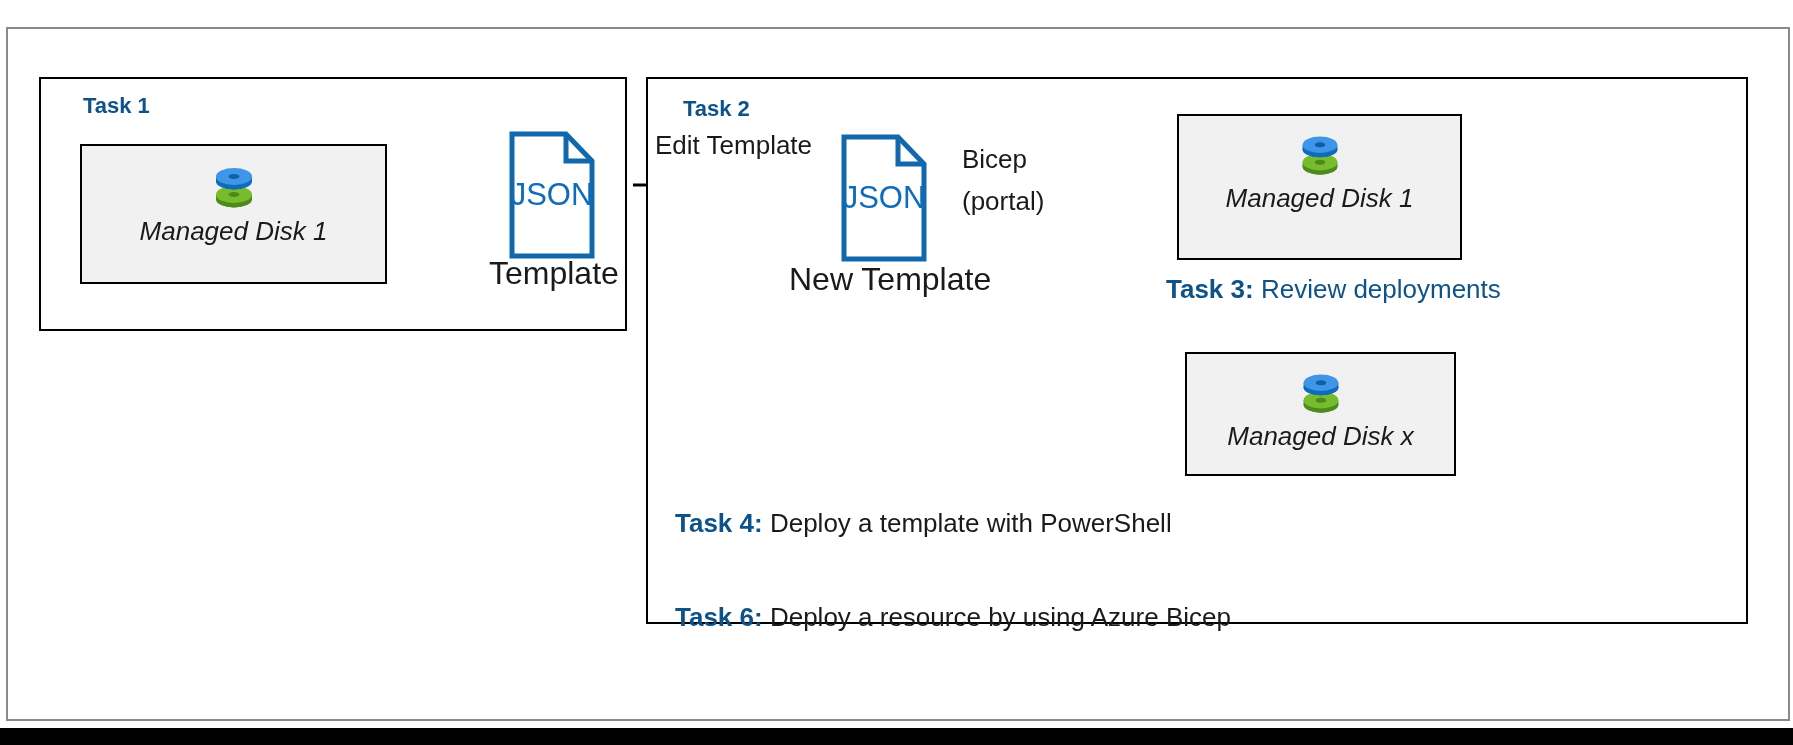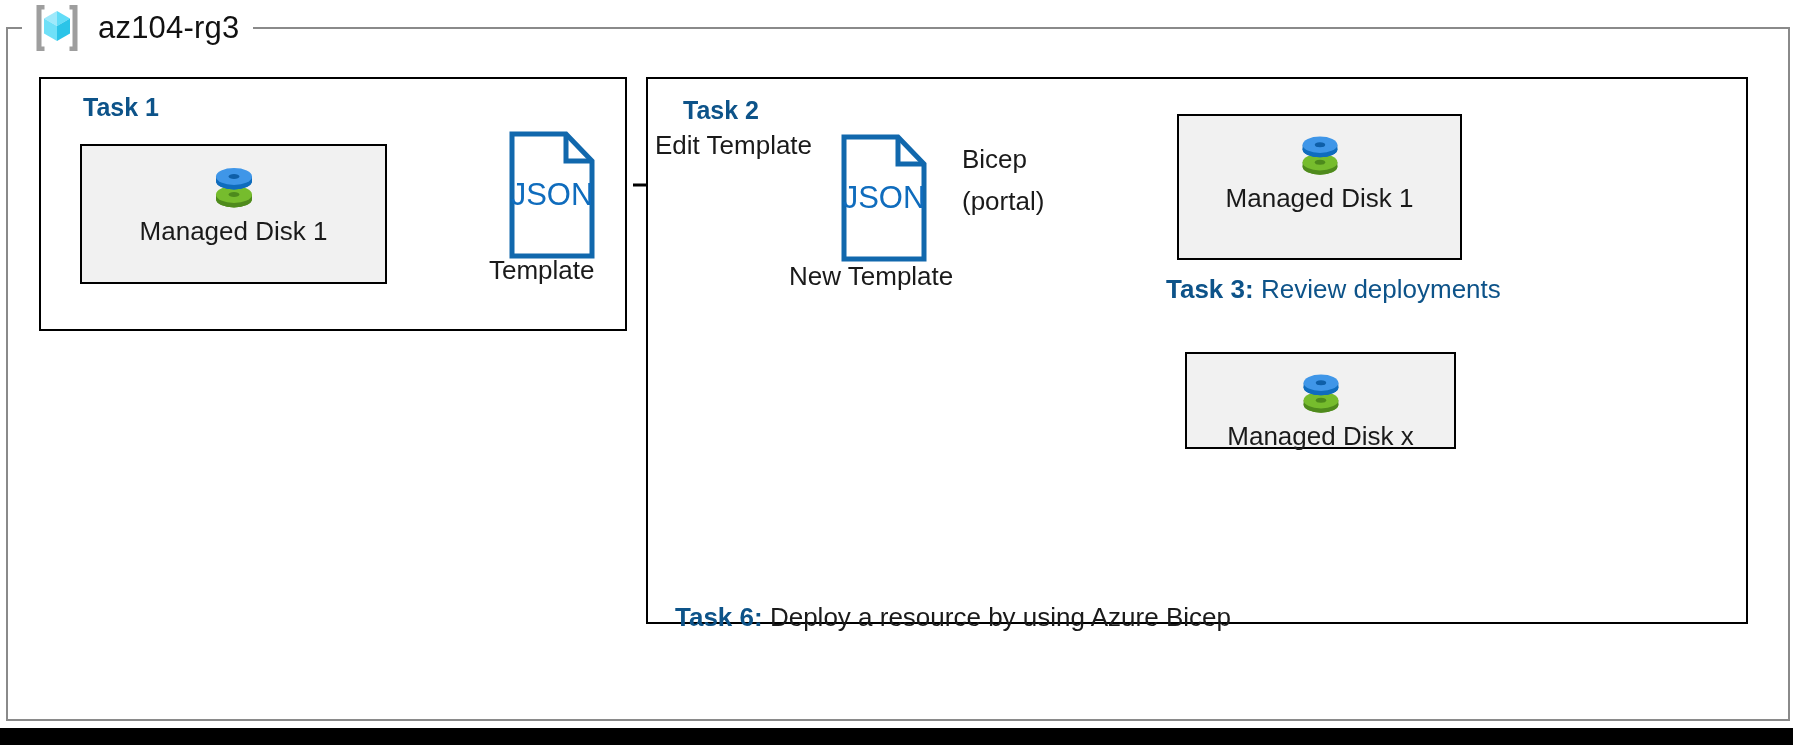--- a/index.html
+++ b/index.html
@@ -80,67 +80,68 @@
     position: absolute;
     border: 2px solid #000000;
     box-sizing: border-box;
     background: #ffffff;
   }
   #task1-box { left: 39px;  top: 77px;  width: 588px; height: 254px; }
   #task2-box { left: 646px; top: 77px;  width: 1102px; height: 547px; }
 
   .task-heading {
     position: absolute;
-    font-size: 25px;
+    font-size: 22px;
     font-weight: bold;
     color: #0d5389;
     white-space: nowrap;
   }
   #task1-heading { left: 83px;  top: 93px; }
   #task2-heading { left: 683px; top: 96px; }
 
   
   .res-box {
     position: absolute;
     border: 2px solid #000000;
     background: #f1f1f1;
     box-sizing: border-box;
     display: flex;
     flex-direction: column;
     align-items: center;
     justify-content: flex-start;
   }
   #disk1-box { left: 80px;   top: 144px; width: 307px; height: 140px; }
   #disk2-box { left: 1177px; top: 114px; width: 285px; height: 146px; }
-  #disk3-box { left: 1185px; top: 352px; width: 271px; height: 97px; }
+  #disk3-box { left: 1185px; top: 352px; width: 271px; height: 124px; }
 
   .res-icon {
     margin-top: 10px;
     width: 58px;
     height: 58px;
   }
   #disk2-box .res-icon, #disk3-box .res-icon { margin-top: 9px; width: 56px; height: 56px; }
   .res-label {
     font-size: 26px;
     color: #1a1a1a;
     margin-top: 2px;
     white-space: nowrap;
+    font-style: italic;
   }
 
   
   .json-doc {
     position: absolute;
     width: 86px;
     height: 140px;
   }
   #json1 { left: 509px; top: 131px; }
   #json2 { left: 841px; top: 134px; }
   .json-caption {
     position: absolute;
-    font-size: 26px;
+    font-size: 32px;
     color: #1a1a1a;
     white-space: nowrap;
   }
   #json1-caption { left: 489px; top: 255px; }
   #json2-caption { left: 789px; top: 261px; }
 
   
   #connectors {
     position: absolute;
     left: 0; top: 0;
@@ -196,39 +197,20 @@
 
     <line x1="633" y1="185" x2="838" y2="185" stroke="#000000" stroke-width="3" marker-end="url(#arrowhead)"></line>
 
     <line x1="932" y1="183" x2="1173" y2="183" stroke="#000000" stroke-width="3" marker-end="url(#arrowhead)"></line>
 
     <polyline points="885,303 885,418 1181,418" fill="none" stroke="#000000" stroke-width="3" marker-end="url(#arrowhead)"></polyline>
   </svg>
 
   <div class="rg-container"></div>
 
-  <div class="rg-header">
-    <span class="rg-icon">
-      <svg viewBox="0 0 54 54" width="54" height="54" xmlns="http://www.w3.org/2000/svg">
-
-        <path d="M14.5 4 L6.5 4 L6.5 50 L14.5 50 L14.5 45.5 L11.5 45.5 L11.5 8.5 L14.5 8.5 Z" fill="#9e9e9e"></path>
-
-        <path d="M39.5 4 L47.5 4 L47.5 50 L39.5 50 L39.5 45.5 L42.5 45.5 L42.5 8.5 L39.5 8.5 Z" fill="#9e9e9e"></path>
-
-        <path d="M27 10 L14 17.5 L27 25 L27 10 Z" fill="#9fe9fb"></path>
-
-        <path d="M27 10 L40 17.5 L27 25 L27 10 Z" fill="#62dcf7"></path>
-
-        <path d="M14 17.5 L14 32.5 L27 40 L27 25 Z" fill="#6fe0f8"></path>
-
-        <path d="M40 17.5 L40 32.5 L27 40 L27 25 Z" fill="#2bc4e8"></path>
-      </svg>
-    </span>
-    <span class="rg-title">az104-rg3</span>
-  </div>
 
   <div class="task-box" id="task1-box"></div>
   <div class="task-heading" id="task1-heading">Task 1</div>
 
   <div class="res-box" id="disk1-box">
     <span class="res-icon">
       <svg viewBox="0 0 58 58" width="100%" height="100%" xmlns="http://www.w3.org/2000/svg">
 
         <ellipse cx="29" cy="43" rx="18" ry="8.5" fill="#5ea023"></ellipse>
         <path d="M11 38.5 L11 43 A18 8.5 0 0 0 47 43 L47 38.5 Z" fill="#4f8a1d"></path>
@@ -299,20 +281,23 @@
         <ellipse cx="29" cy="38.5" rx="5.4" ry="2.6" fill="#4d8a1c"></ellipse>
         <ellipse cx="29" cy="25" rx="18" ry="8.5" fill="#0f6cbd"></ellipse>
         <path d="M11 20.5 L11 25 A18 8.5 0 0 0 47 25 L47 20.5 Z" fill="#0f6cbd"></path>
         <ellipse cx="29" cy="20.5" rx="18" ry="8.5" fill="#3f96e8"></ellipse>
         <ellipse cx="29" cy="20.5" rx="5.4" ry="2.6" fill="#0e5fa8"></ellipse>
       </svg>
     </span>
     <span class="res-label">Managed Disk x</span>
   </div>
 
+  <div class="task-note" id="task4-note">
+    <span class="task-key">Task 4:</span><span> Deploy a template with PowerShell</span>
+  </div>
 
 
   <div class="task-note" id="task6-note">
     <span class="task-key">Task 6:</span><span> Deploy a resource by using Azure Bicep</span>
   </div>
 
   <div class="bottom-bar"></div>
 </div>
 
 </body></html>

